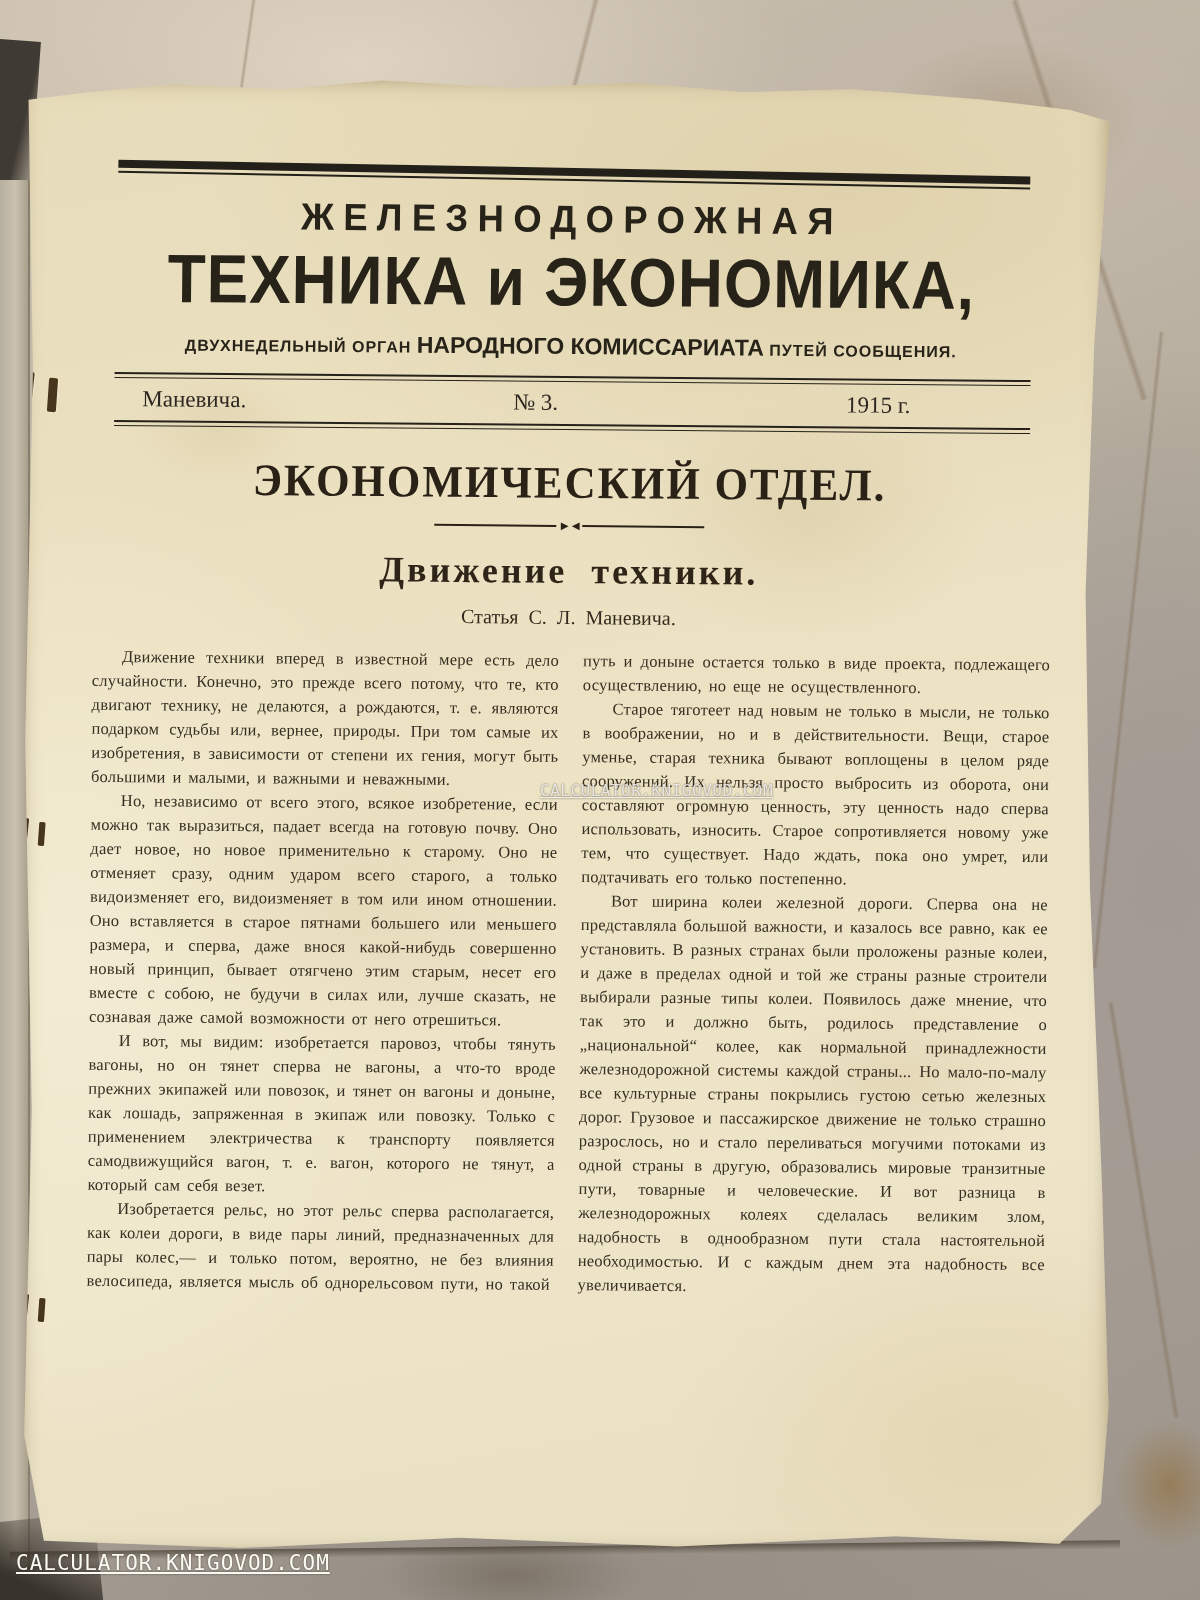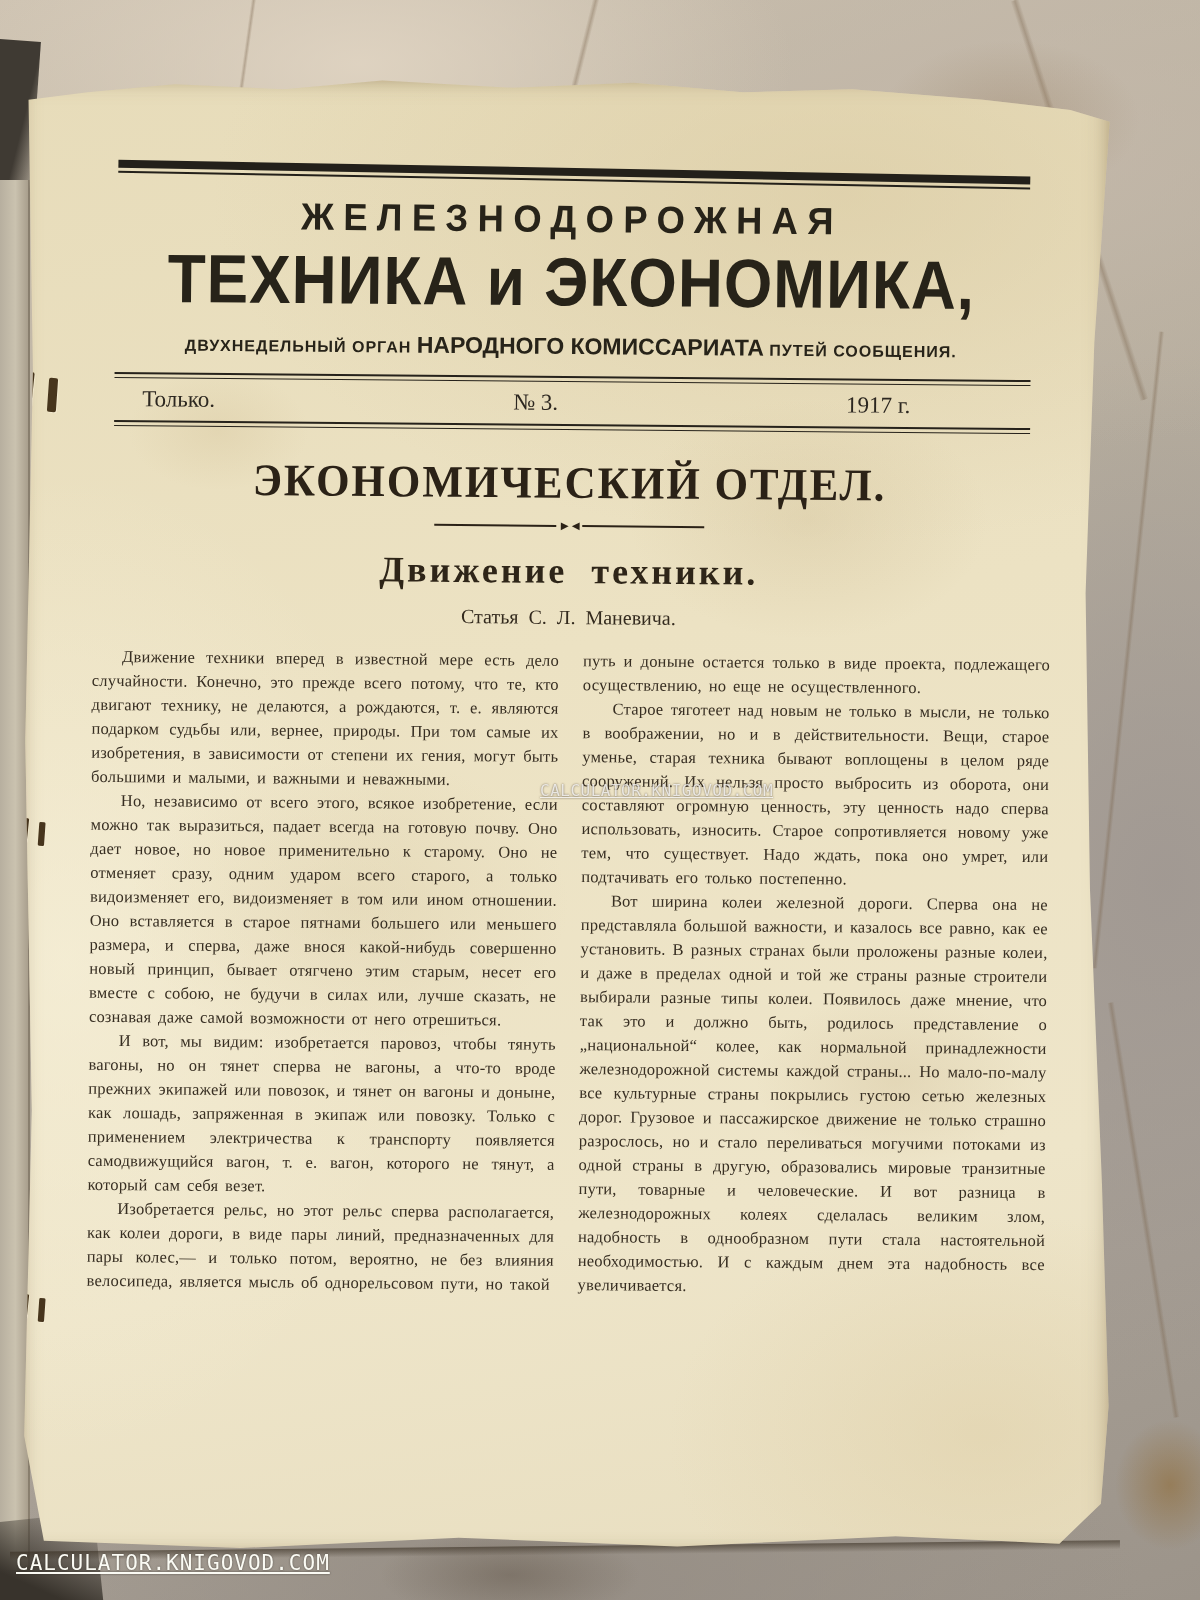--- a/index.html
+++ b/index.html
@@ -165,23 +165,23 @@
 
     <div class="masthead">
       <div class="line1">ЖЕЛЕЗНОДОРОЖНАЯ</div>
       <div class="line2">ТЕХНИКА и ЭКОНОМИКА,</div>
       <div class="subtitle"><span>ДВУХНЕДЕЛЬНЫЙ ОРГАН </span><span class="emph">НАРОДНОГО КОМИССАРИАТА</span><span> ПУТЕЙ СООБЩЕНИЯ.</span></div>
     </div>
 
     <div class="issue-block">
       <div class="rule-double"></div>
       <div class="issue-row">
-        <span class="month">Только.</span>
+        <span class="month">Маневича.</span>
         <span class="number">№ 3.</span>
-        <span class="year">1917 г.</span>
+        <span class="year">1915 г.</span>
       </div>
       <div class="rule-double"></div>
     </div>
 
     <div class="section-heading">ЭКОНОМИЧЕСКИЙ ОТДЕЛ.</div>
 
     <div class="ornament">
       <span class="bar"></span>
       <span class="knot">►◄</span>
       <span class="bar"></span>

